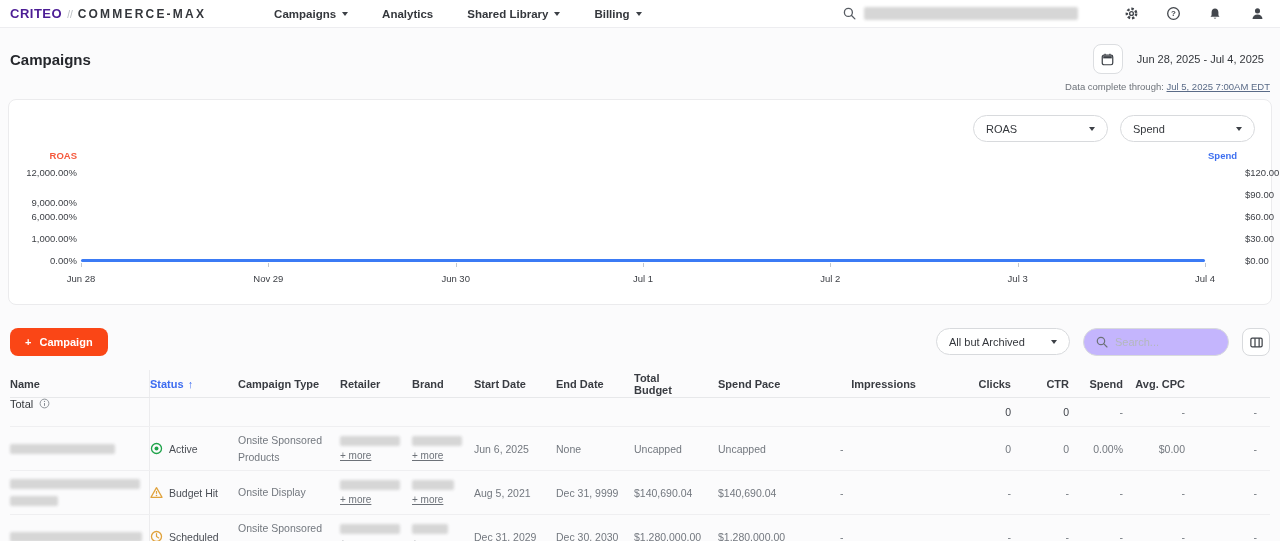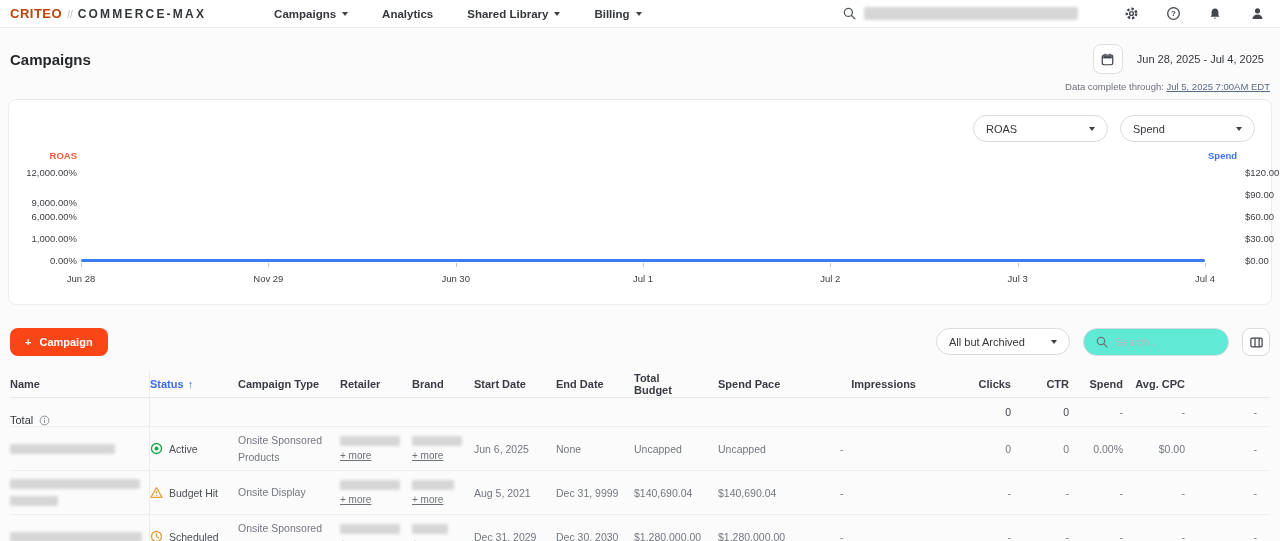--- a/index.html
+++ b/index.html
@@ -3,21 +3,21 @@
 <meta charset="utf-8">
 <style>
   * { box-sizing: border-box; margin: 0; padding: 0; }
   html,body { width:1280px; height:541px; overflow:hidden; background:#fbfbfc;
     font-family:"Liberation Sans", sans-serif; color:#3a3d42; }
 
   
   .topbar { height:28px; background:#fff; border-bottom:1px solid #ededf0;
     display:flex; align-items:center; padding:0 12px 0 10px; }
   .logo { display:flex; align-items:baseline; gap:5px; cursor:pointer; }
-  .logo-main { color:#c2410c; font-weight:bold; font-size:13px; letter-spacing:.5px; }
+  .logo-main { color:#4c1d95; font-weight:bold; font-size:13px; letter-spacing:.5px; }
   .logo-sep { color:#b9bdc2; font-size:10px; }
   .logo-sub { color:#34373c; font-size:12px; font-weight:bold; letter-spacing:2.2px; }
   .nav { display:flex; align-items:center; gap:34px; margin-left:68px; }
   .nav-item { display:flex; align-items:center; gap:6px; font-size:11.5px; color:#34373c;
     font-weight:600; cursor:pointer; }
   .caret { width:0; height:0; border-left:3.5px solid transparent;
     border-right:3.5px solid transparent; border-top:4.5px solid #3c4046; }
   .top-right { margin-left:auto; display:flex; align-items:center; gap:0; }
   .gsearch { display:flex; align-items:center; gap:8px; margin-right:22px; cursor:text; }
   .redact { background:#d6d6d6; border-radius:3px; filter:blur(1.6px); display:inline-block; }
@@ -59,39 +59,39 @@
   .xlabel { position:absolute; top:173px; transform:translateX(-50%); font-size:9.5px; color:#3e4147; white-space:nowrap; }
 
   
   .toolbar { margin:23px 10px 0; display:flex; align-items:center; justify-content:space-between; }
   .add-btn { height:28px; background:#fa4616; color:#fff; border:none; border-radius:8px;
     font-size:11px; font-weight:bold; display:flex; align-items:center; gap:8px;
     padding:0 15px; cursor:pointer; font-family:inherit; }
   .toolbar-right { display:flex; gap:13px; }
   .filter-pill { width:134px; }
   .search-pill { width:146px; height:28px; border:1px solid #d8dadd; border-radius:15px;
-    background:#5eead4; display:flex; align-items:center; gap:7px; padding:0 12px; }
+    background:#c4b5fd; display:flex; align-items:center; gap:7px; padding:0 12px; }
   .search-pill input { border:none; outline:none; width:100px; font-size:11px; color:#34373c;
     font-family:inherit; background:transparent; }
   .search-pill input::placeholder { color:#b4b8bd; }
   .sq-btn { width:28px; height:28px; border:1px solid #d8dadd; border-radius:8px; background:#fff;
     display:flex; align-items:center; justify-content:center; cursor:pointer; }
 
   
   .table { margin:14px 10px 0; --cols:140px 88px 102px 72px 62px 82px 78px 84px 122px 88px 95px 58px 54px 62px 72px; }
   .trow { display:grid; grid-template-columns:var(--cols); align-items:center; }
   .thead { height:28px; border-bottom:1px solid #e7e8ea; }
   .th { font-size:11px; font-weight:600; color:#393c42; padding-right:20px; height:100%;
     display:flex; align-items:center; cursor:pointer; }
   .th.num, .cell.num { justify-content:flex-end; text-align:right; padding-right:12px; }
   .th.sorted { color:#3d6cf0; }
   .th.sorted .arrow { margin-left:4px; font-size:11px; }
   .divider-r { border-right:1px solid #ececee; }
   .total-row { height:29px; border-bottom:1px solid #efeff1; }
-  .total-label { display:flex; align-items:flex-end; gap:6px; font-size:11px; color:#34373c;
+  .total-label { display:flex; align-items:flex-start; gap:6px; font-size:11px; color:#34373c;
     height:100%; }
   .cell { font-size:10.5px; color:#73787f; padding-right:8px; height:100%;
     display:flex; align-items:center; }
   .data-row { height:44px; border-bottom:1px solid #efeff1; }
   .bars { display:flex; flex-direction:column; gap:7px; }
   .nbar { height:10px; border-radius:2px; }
   .status-cell { gap:6px; color:#4a4e55; }
   .type-cell { line-height:1.55; }
   .rb-wrap { display:flex; flex-direction:column; gap:4px; }
   .more-link { font-size:10px; color:#6d7279; text-decoration:underline; cursor:pointer; width:max-content; }

